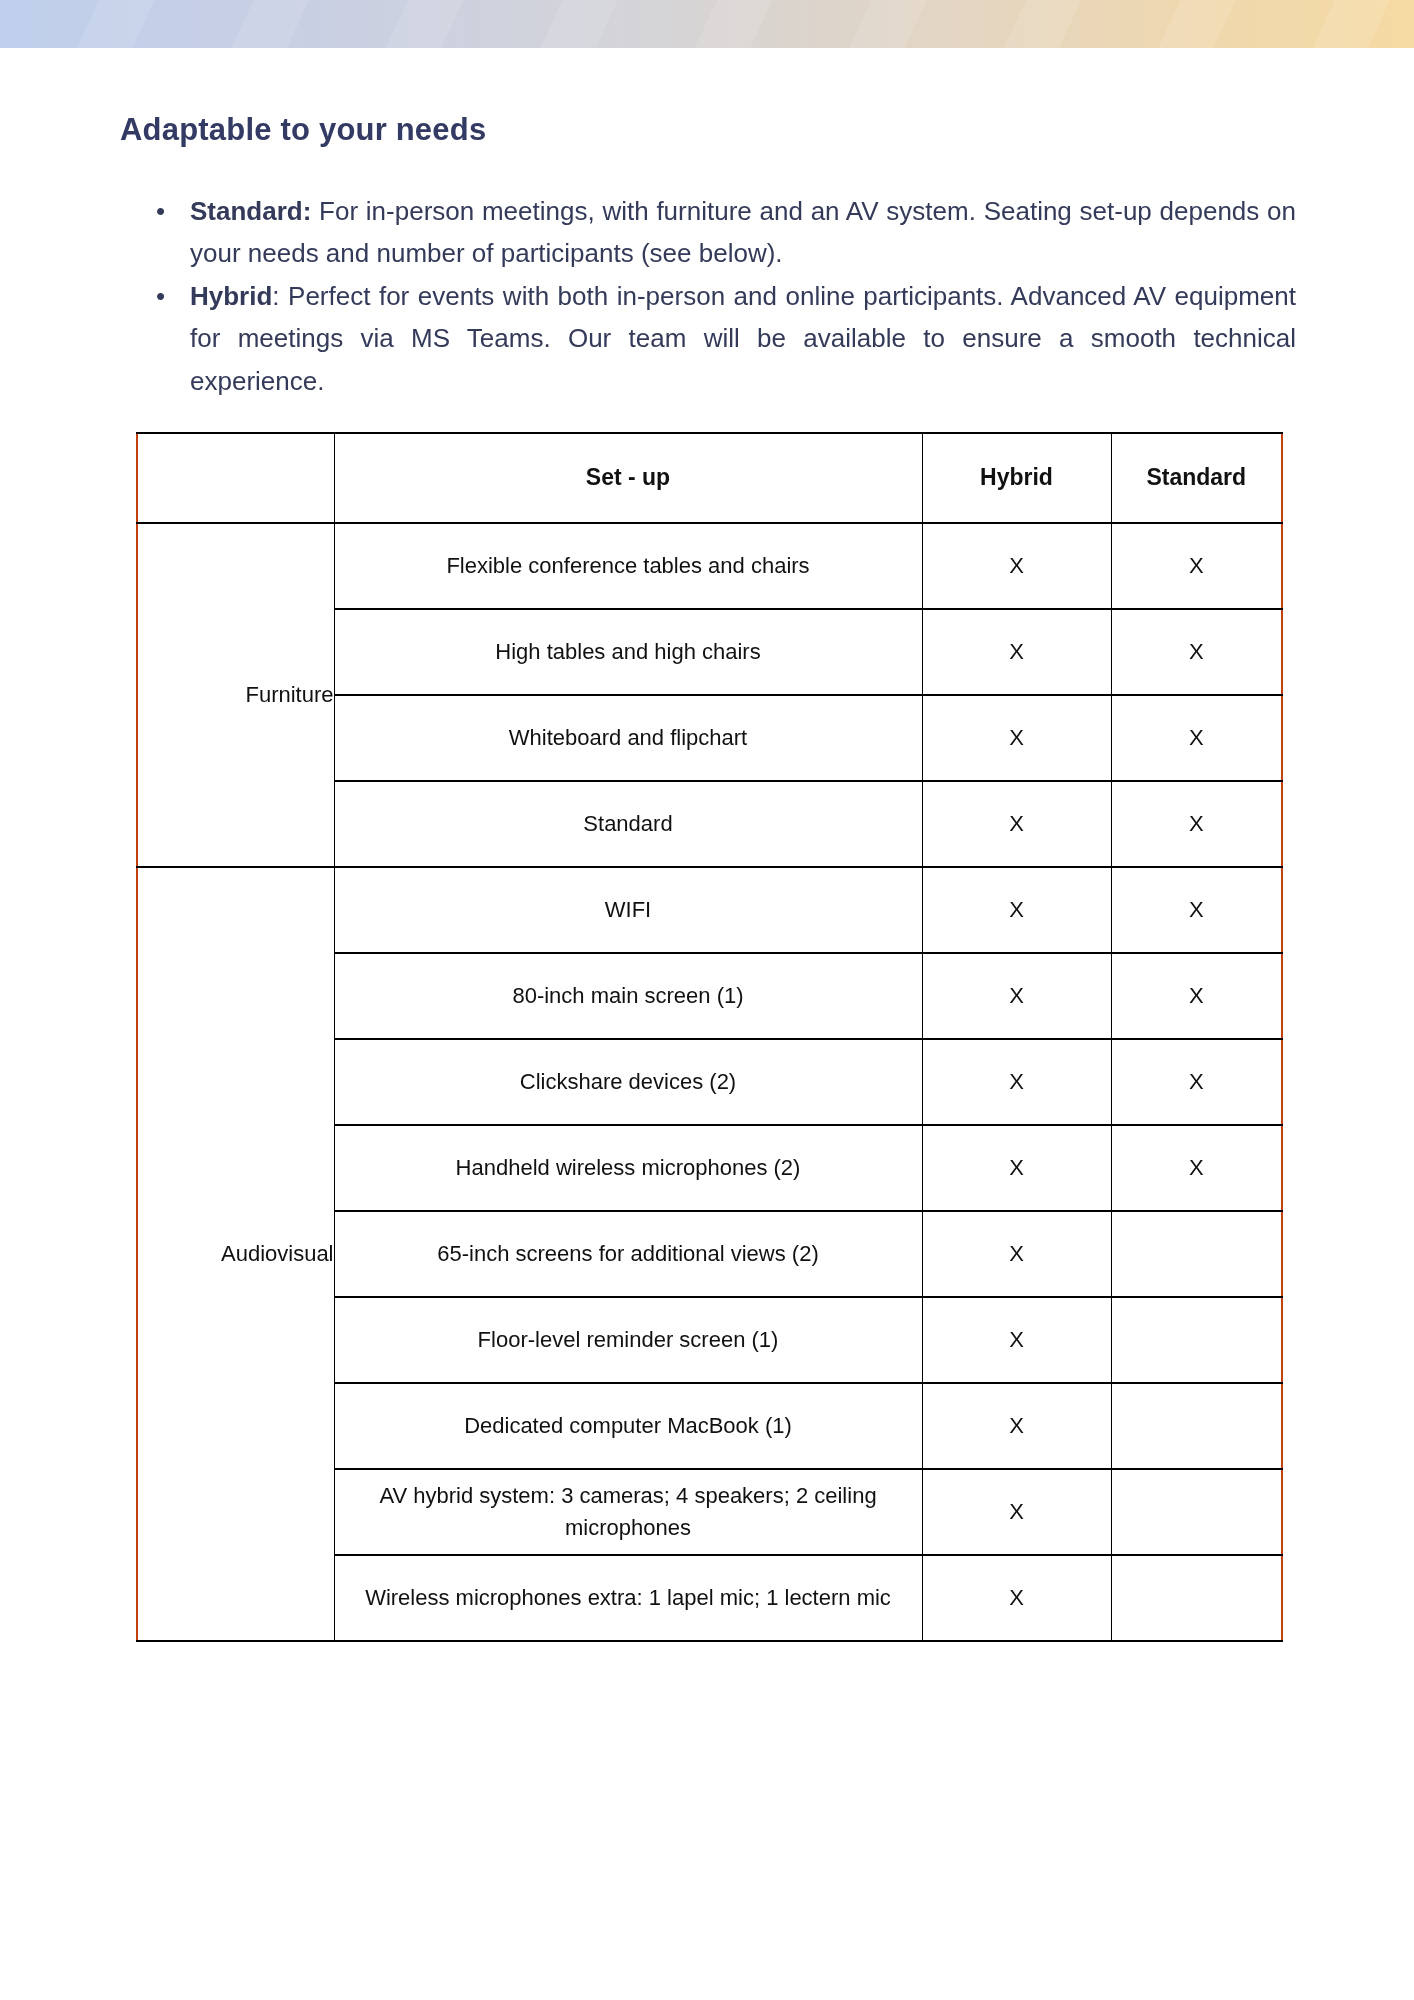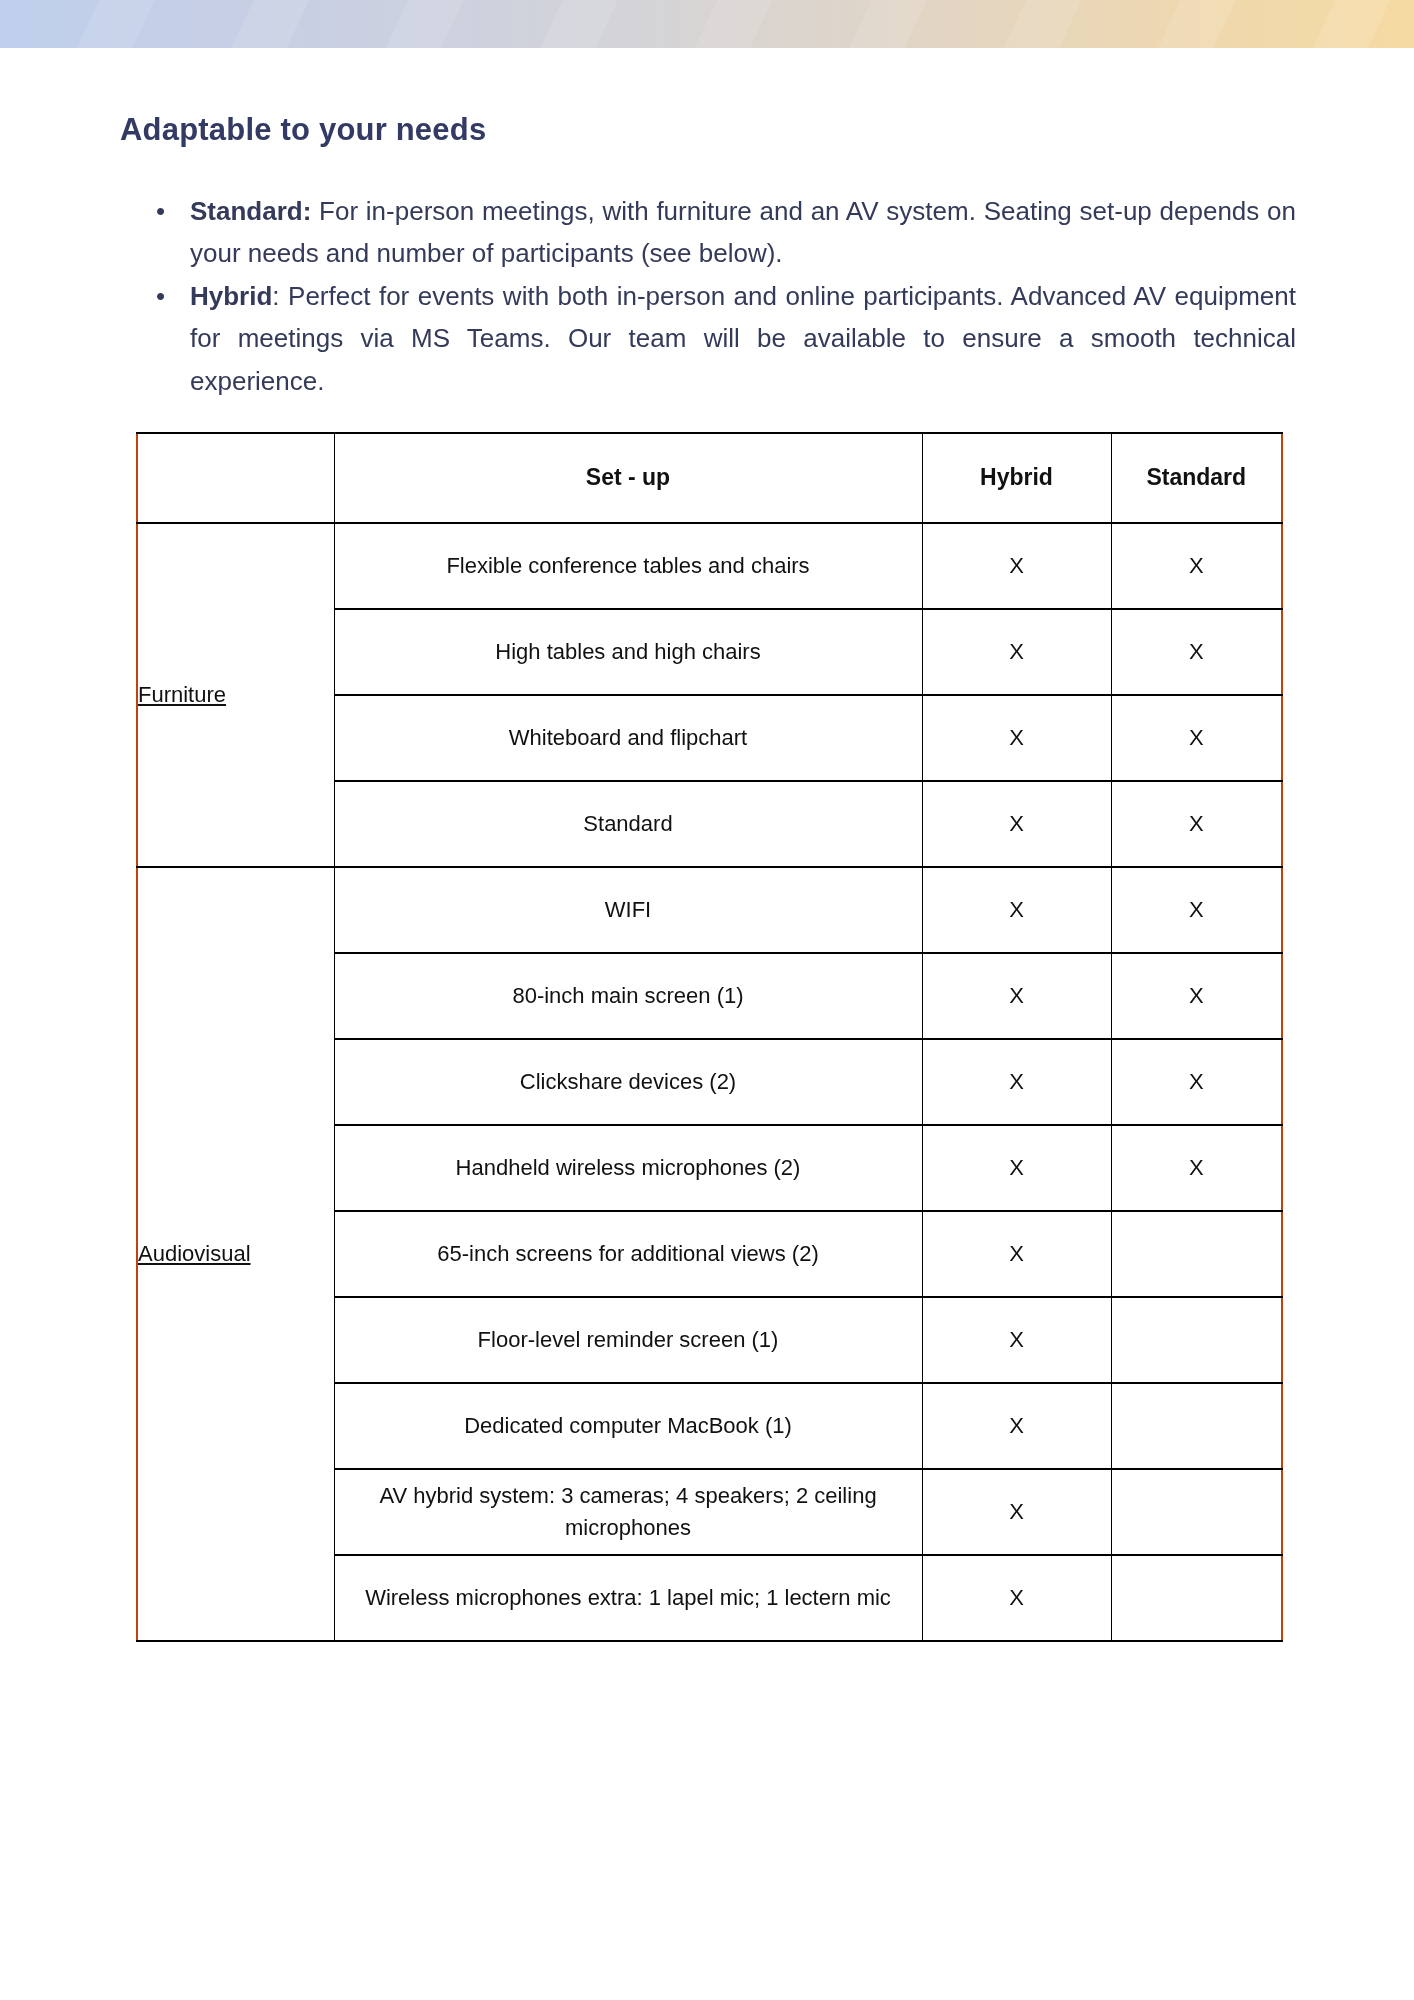--- a/index.html
+++ b/index.html
@@ -58,21 +58,21 @@
     border:1px solid #000;
     border-top-width:2px; border-bottom-width:2px;
     background:#fff;
     font-size:22px; font-weight:normal;
     vertical-align:middle;
     padding:0;
   }
   table.equip{border:2px solid #c2410c;}
   col.c-cat{width:197px;} col.c-setup{width:588px;} col.c-hyb{width:189px;} col.c-std{width:171px;}
   tr.head-row th{height:88px; font-weight:bold; text-align:center; font-size:23px;}
-  td.cat-cell{font-weight:bold; text-align:left; font-size:23px;text-decoration:underline;}
+  td.cat-cell{font-weight:bold; text-align:right; font-size:23px;}
   td.label-cell{text-align:center; padding:10px 26px 10px 22px; height:84px; line-height:1.45;}
   td.mark-cell{text-align:center; font-size:25px; height:84px;}
 
   .footer{
     position:absolute; right:133px; top:1882px;
     font-size:21px; color:#3d4462;
   }
 </style>
 </head>
 <body>

